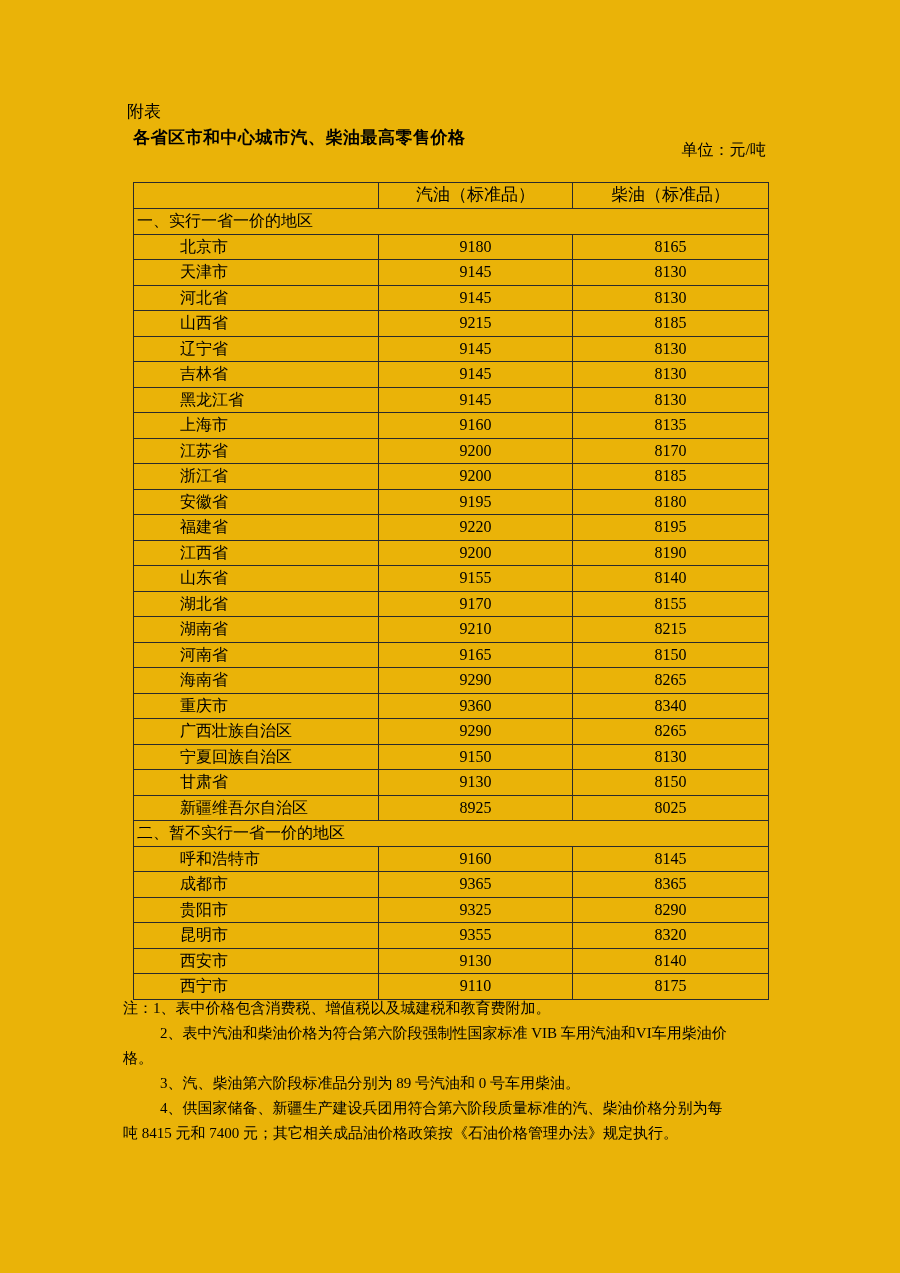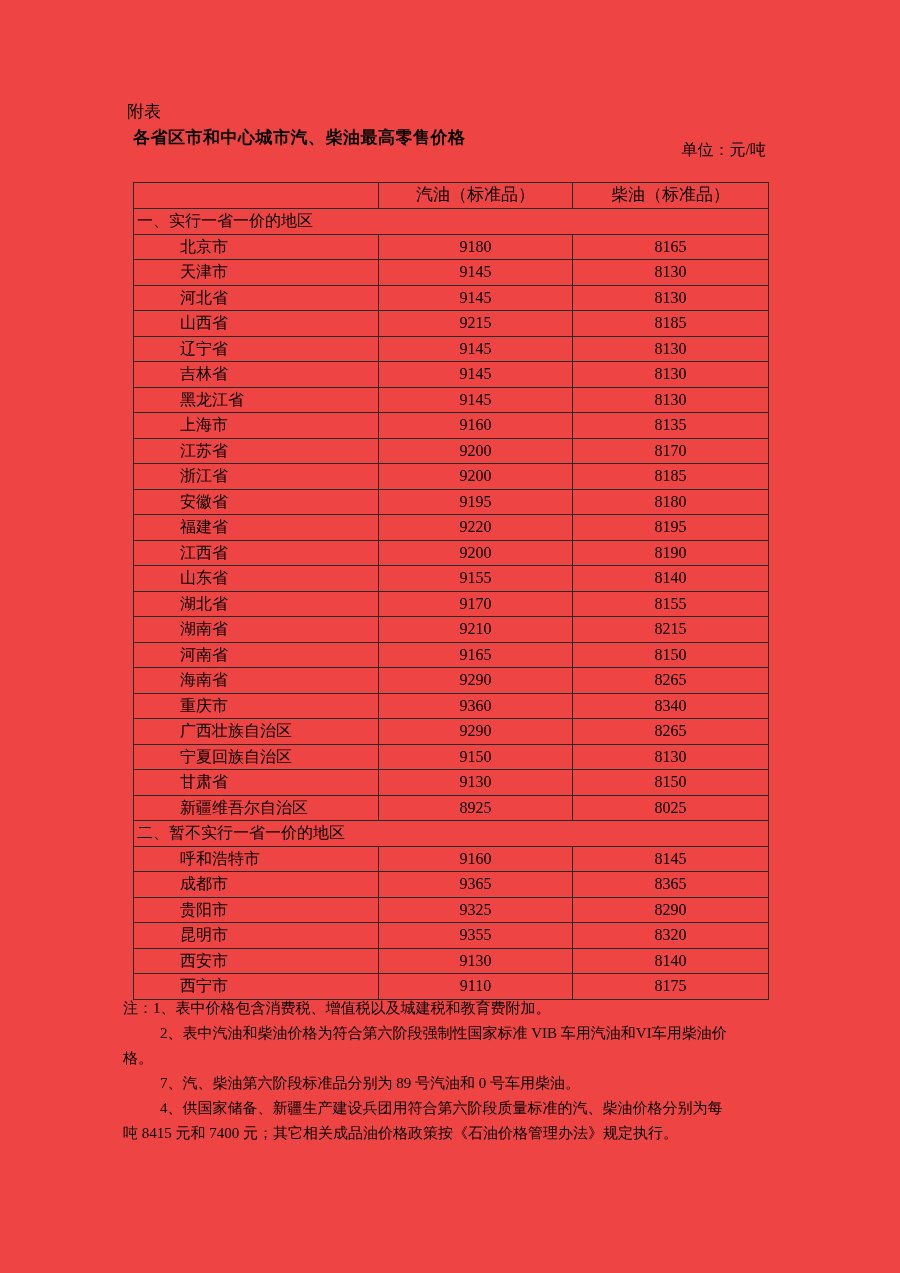--- a/index.html
+++ b/index.html
@@ -6,21 +6,21 @@
     margin: 0;
     padding: 0;
     background: #ffffff;
     font-family: "Liberation Serif", "DejaVu Serif", serif;
     color: #000000;
   }
   .page {
     position: relative;
     width: 900px;
     height: 1273px;
-    background: #ef4444;
+    background: #eab308;
     overflow: hidden;
   }
   .appendix-label {
     position: absolute;
     left: 127px;
     top: 100px;
     font-size: 17px;
   }
   .doc-title {
     position: absolute;
@@ -267,18 +267,18 @@
           <td class="num-cell">9110</td>
           <td class="num-cell">8175</td>
         </tr>
       </tbody>
   </table>
 
   <div class="notes" id="notes">
       <div class="note-line" style="padding-left: 0px;">注：1、表中价格包含消费税、增值税以及城建税和教育费附加。</div>
       <div class="note-line" style="padding-left: 37px;">2、表中汽油和柴油价格为符合第六阶段强制性国家标准 VIB 车用汽油和VI车用柴油价</div>
       <div class="note-line" style="padding-left: 0px;">格。</div>
-      <div class="note-line" style="padding-left: 37px;">7、汽、柴油第六阶段标准品分别为 89 号汽油和 0 号车用柴油。</div>
+      <div class="note-line" style="padding-left: 37px;">3、汽、柴油第六阶段标准品分别为 89 号汽油和 0 号车用柴油。</div>
       <div class="note-line" style="padding-left: 37px;">4、供国家储备、新疆生产建设兵团用符合第六阶段质量标准的汽、柴油价格分别为每</div>
       <div class="note-line" style="padding-left: 0px;">吨 8415 元和 7400 元；其它相关成品油价格政策按《石油价格管理办法》规定执行。</div>
     </div>
 
 </div>
 
 </body></html>

